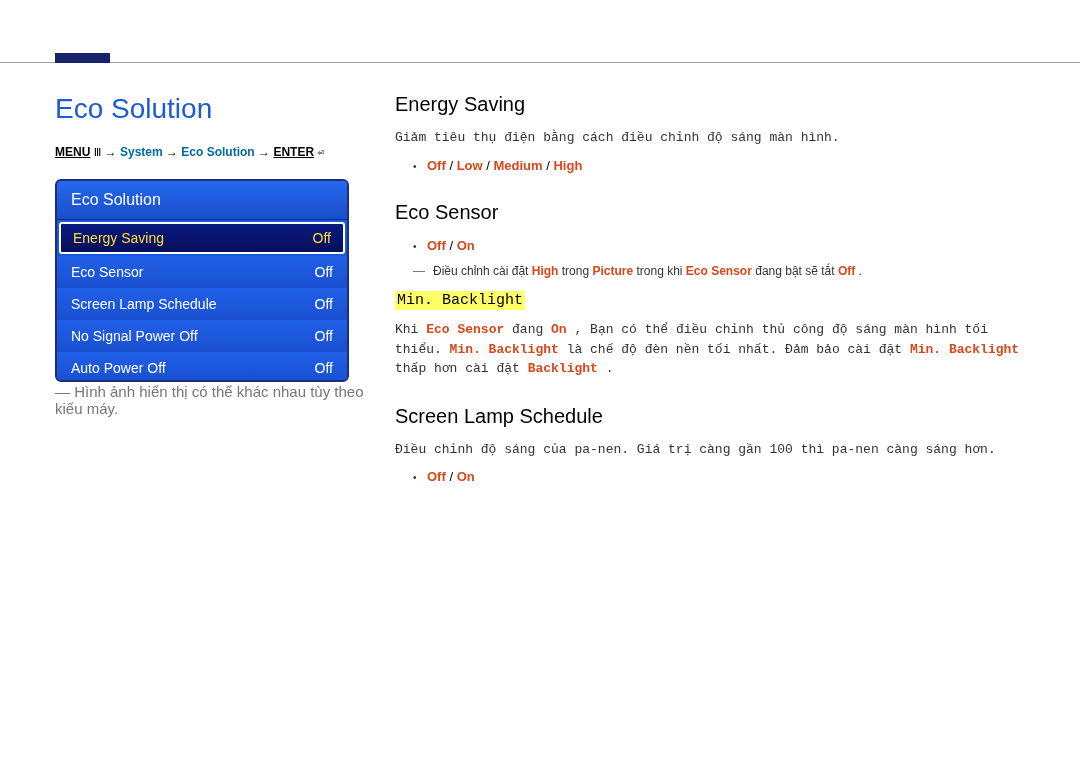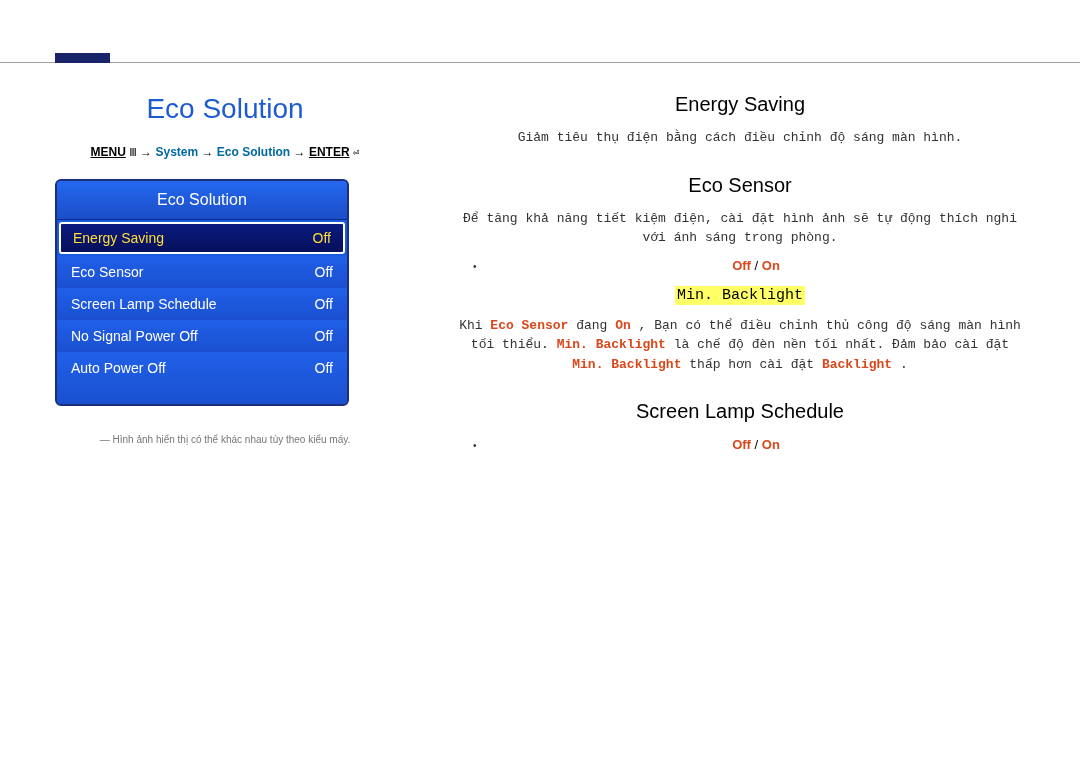--- a/index.html
+++ b/index.html
@@ -27,23 +27,21 @@
     content: "";
     position: absolute;
     left: 55px;
     bottom: -1px;
     width: 55px;
     height: 10px;
     background: #18236a;
   }
   .cols {
     display: flex;
-    gap: 60px;
     margin-top: 30px;
-    text-align: center;
   }
   .left {
     width: 340px;
     flex: 0 0 auto;
   }
   .right {
     flex: 1 1 auto;
     font-size: 13px;
     color: #333;
   }
@@ -92,26 +90,26 @@
     background: linear-gradient(to bottom, #0a1a80 0%, #060f5a 100%);
     border: 2px solid #fff;
     margin: 2px;
     border-radius: 3px;
     padding: 6px 12px;
   }
   .panel-row.sel .label, .panel-row.sel .val {
     color: #ffde3a;
   }
   .panel-row:last-child {
-    padding-bottom: 28px;
+    padding-bottom: 4px;
   }
   .footnote {
-    font-size: 10px;
+    font-size: 15px;
     color: #777;
-    margin-top: 28px;
+    margin-top: 1px;
   }
   .footnote::before {
     content: "― ";
   }
   .right h2 {
     font-size: 20px;
     font-weight: 400;
     color: #000;
     margin: 0 0 12px 0;
   }
@@ -205,48 +203,65 @@
         </div>
       </div>
 
       <div class="footnote">Hình ảnh hiển thị có thể khác nhau tùy theo kiểu máy.</div>
     </div>
 
     <div class="right">
       <div class="section">
         <h2>Energy Saving</h2>
         <p>Giảm tiêu thụ điện bằng cách điều chỉnh độ sáng màn hình.</p>
+        <div class="bullet">
+          <span class="red">Off</span><span class="sep"> / </span>
+          <span class="red">Low</span><span class="sep"> / </span>
+          <span class="red">Medium</span><span class="sep"> / </span>
+          <span class="red">High</span>
+        </div>
       </div>
 
       <div class="section">
         <h2>Eco Sensor</h2>
-        <p>Để tăng khả năng tiết kiệm điện, cài đặt hình ảnh sẽ tự động thích nghi với ánh sáng trong phòng.</p>
         <div class="bullet">
           <span class="red">Off</span><span class="sep"> / </span>
           <span class="red">On</span>
+        </div>
+        <div class="dash">
+          <span>Điều chỉnh cài đặt </span>
+          <span class="red">High</span>
+          <span> trong </span>
+          <span class="red">Picture</span>
+          <span> trong khi </span>
+          <span class="red">Eco Sensor</span>
+          <span> đang bật sẽ tắt </span>
+          <span class="red">Off</span>
+          <span>.</span>
         </div>
 
         <p style="margin-top:10px;"><span class="hl">Min. Backlight</span></p>
         <p>
           <span>Khi </span>
           <span class="red">Eco Sensor</span>
           <span> đang </span>
           <span class="red">On</span>
           <span>, Bạn có thể điều chỉnh thủ công độ sáng màn hình tối thiểu. </span>
           <span class="red">Min. Backlight</span>
           <span> là chế độ đèn nền tối nhất. Đảm bảo cài đặt </span>
           <span class="red">Min. Backlight</span>
           <span> thấp hơn cài đặt </span>
           <span class="red">Backlight</span>
           <span>.</span>
         </p>
       </div>
 
       <div class="section">
         <h2>Screen Lamp Schedule</h2>
+        <p>Điều chỉnh độ sáng của pa-nen. Giá trị càng gần 100 thì pa-nen càng sáng hơn.</p>
         <div class="bullet">
           <span class="red">Off</span><span class="sep"> / </span>
           <span class="red">On</span>
         </div>
       </div>
     </div>
   </div>
 </div>
 
 </body></html>

